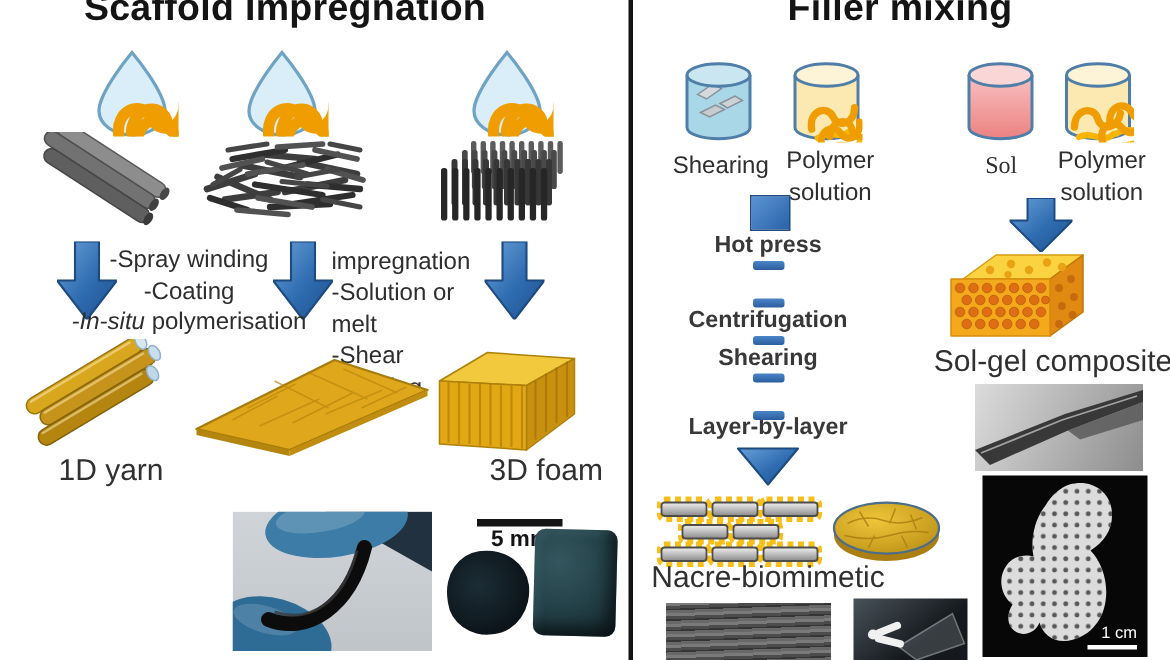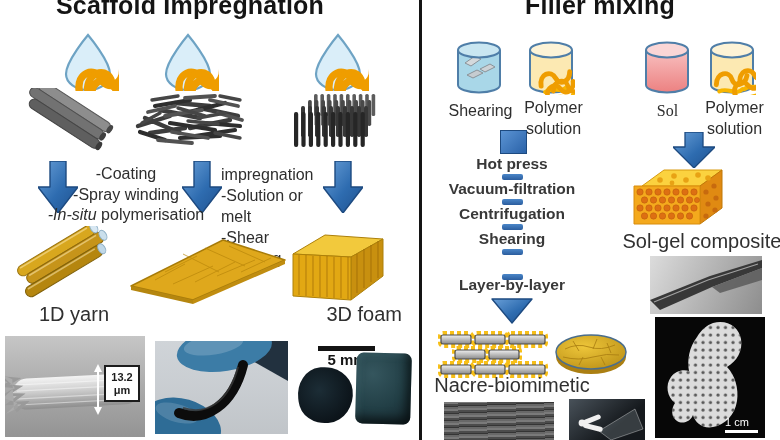--- a/index.html
+++ b/index.html
@@ -25,21 +25,21 @@
   #solgel-photo{left:650px;top:256px;width:112px;height:58px;background:linear-gradient(115deg,#dcdcdc,#8d8d8d);}
   #bone-photo{left:655px;top:317px;width:110px;height:121px;background:#070707;}
   #scalebar-5mm{left:318px;top:346px;width:57px;height:5px;background:#141414;}
   .scale-text{position:absolute;font-weight:700;color:#141414;}
   #blob-dark{left:298px;top:367px;width:55px;height:56px;transform:rotate(-7deg);
       background:radial-gradient(circle at 40% 40%,#1c2d36,#0c141a 70%);
       border-radius:46% 54% 50% 50%/52% 48% 55% 45%;}
   #cube-teal{left:356px;top:353px;width:55px;height:71px;transform:rotate(1.5deg);border-radius:7px;
       background:radial-gradient(circle at 30% 30%,#35565e,#223f46 55%,#16282e 95%);
       box-shadow:inset -5px -6px 10px rgba(0,0,0,.55), inset 3px 3px 6px rgba(120,180,190,.18);}
-  #bone-scale{position:absolute;right:7px;bottom:5px;text-align:left;color:#fff;font-size:11px;line-height:12px;}
+  #bone-scale{position:absolute;right:7px;bottom:5px;text-align:right;color:#fff;font-size:11px;line-height:12px;}
   #bone-scale .bar{width:33px;height:3px;background:#fff;margin:2px auto 0;}
   #ann-box{position:absolute;left:99px;top:29px;width:36px;height:37px;background:#fff;border:2px solid #1c1c1c;
       font-size:11px;font-weight:700;line-height:13px;color:#1c1c1c;text-align:center;padding-top:4px;box-sizing:border-box;}
 </style>
 </head>
 <body>
 
 <div id="canvas">
 
   <svg width="0" height="0" style="position:absolute" aria-hidden="true">
@@ -176,22 +176,22 @@
       <use href="#blockArrow"></use>
     </svg>
   <svg class="abs" style="left:182px;top:161px" width="40" height="52">
       <use href="#blockArrow"></use>
     </svg>
   <svg class="abs" style="left:323px;top:161px" width="40" height="52">
       <use href="#blockArrow"></use>
     </svg>
 
   <div class="method-text center" style="left:40px;top:164px;width:172px;">
+    <div>-Spray winding</div>
     <div>-Coating</div>
-    <div>-Spray winding</div>
     <div><i>-In-situ</i><span> polymerisation</span></div>
   </div>
 
   <div class="method-text" style="left:221px;top:164px;width:108px;line-height:21px;">
     <div>impregnation</div>
     <div>-Solution or melt</div>
     <div>-Shear pressing</div>
   </div>
 
   <svg class="abs" style="left:15px;top:226px" width="102" height="78" viewBox="0 0 102 78">
@@ -222,37 +222,20 @@
     <g stroke="rgba(140,90,5,.4)" stroke-width="1.4">
       <path d="M12,25 V65 M19,25 V66 M26,26 V66 M33,26 V67 M40,26 V67 M47,27 V68 M54,27 V68 M61,27 V69"></path>
       <path d="M70,24 V63 M77,19 V58 M84,15 V52 M91,11 V48"></path>
     </g>
   </svg>
 
   <div class="out-label" style="left:14px;top:303px;width:120px;">1D yarn</div>
   <div class="out-label" style="left:147px;top:303px;width:120px;margin-top:48px;">2D sheet</div>
   <div class="out-label" style="left:282px;top:303px;width:120px;text-align:right;">3D foam</div>
 
-  <div class="photo" id="sem-photo">
-    <svg width="140" height="101" viewBox="0 0 140 101">
-      <g transform="rotate(-3 70 55)">
-        <rect x="8" y="40" width="126" height="31" rx="14" fill="url(#fiberGrad)"></rect>
-        <path d="M10,46 h120 M12,52 h118 M10,60 h118 M12,66 h116" stroke="rgba(255,255,255,.45)" stroke-width="1.2"></path>
-        <path d="M8,44 l-10,-6 14,2 -12,6 14,2 -13,7 15,1 -12,8 16,0 -10,8" fill="none" stroke="#9a9a9a" stroke-width="3"></path>
-        <polygon points="8,40 -4,34 10,48 -2,58 12,64 0,74 10,70 8,71" fill="#ababab"></polygon>
-      </g>
-      <line x1="93" y1="33" x2="93" y2="74" stroke="#fff" stroke-width="2"></line>
-      <polygon points="93,28 89,36 97,36" fill="#fff"></polygon>
-      <polygon points="93,79 89,71 97,71" fill="#fff"></polygon>
-    </svg>
-    <div id="ann-box">
-      <div>13.2</div>
-      <div>μm</div>
-    </div>
-  </div>
 
   <div class="photo" id="glove-photo">
     <svg width="133" height="93" viewBox="0 0 133 93">
       <rect width="133" height="93" fill="#c9ced3"></rect>
       <rect width="133" height="93" fill="url(#fiberGrad)" opacity=".15"></rect>
       <polygon points="62,0 133,0 133,40" fill="#22313f"></polygon>
       <g transform="rotate(-9 70 12)">
           <ellipse cx="70" cy="8" rx="48" ry="22" fill="#3c7ca6"></ellipse>
           <ellipse cx="60" cy="2" rx="30" ry="10" fill="rgba(255,255,255,.18)"></ellipse>
         </g>
@@ -307,21 +290,20 @@
   </div>
   <div class="cyl-label" style="left:640px;top:100px;width:55px;font-family:Liberation Serif, serif;">Sol</div>
   <div class="cyl-label" style="left:692px;top:97px;width:85px;">
     <div>Polymer</div>
     <div>solution</div>
   </div>
 
   <div class="chain-shaft" style="left:500px;top:130px;width:25px;height:22px;"></div>
   <div class="step" style="top:155px;">Hot press</div>
   <div class="chain-dash" style="top:174px;"></div>
-  <div class="step" style="top:180px;">Vacuum-filtration</div>
   <div class="chain-dash" style="top:199px;"></div>
   <div class="step" style="top:205px;">Centrifugation</div>
   <div class="chain-dash" style="top:224px;"></div>
   <div class="step" style="top:230px;">Shearing</div>
   <div class="chain-dash" style="top:249px;"></div>
   <div class="step" style="top:266px;margin-top:10px;">Layer-by-layer</div>
   <div class="chain-dash" style="top:274px;"></div>
   <svg class="abs" style="left:491px;top:298px" width="42" height="26" viewBox="0 0 42 26">
     <polygon points="1,1 41,1 21,25" fill="url(#agrad)" stroke="#1d4a80" stroke-width="1.4" stroke-linejoin="round"></polygon>
   </svg>

